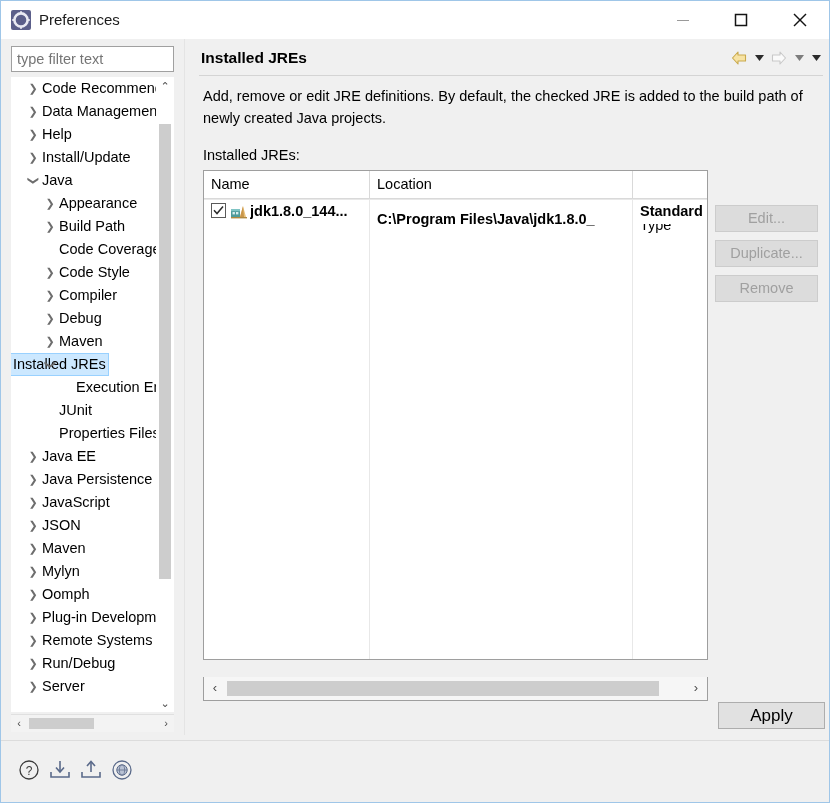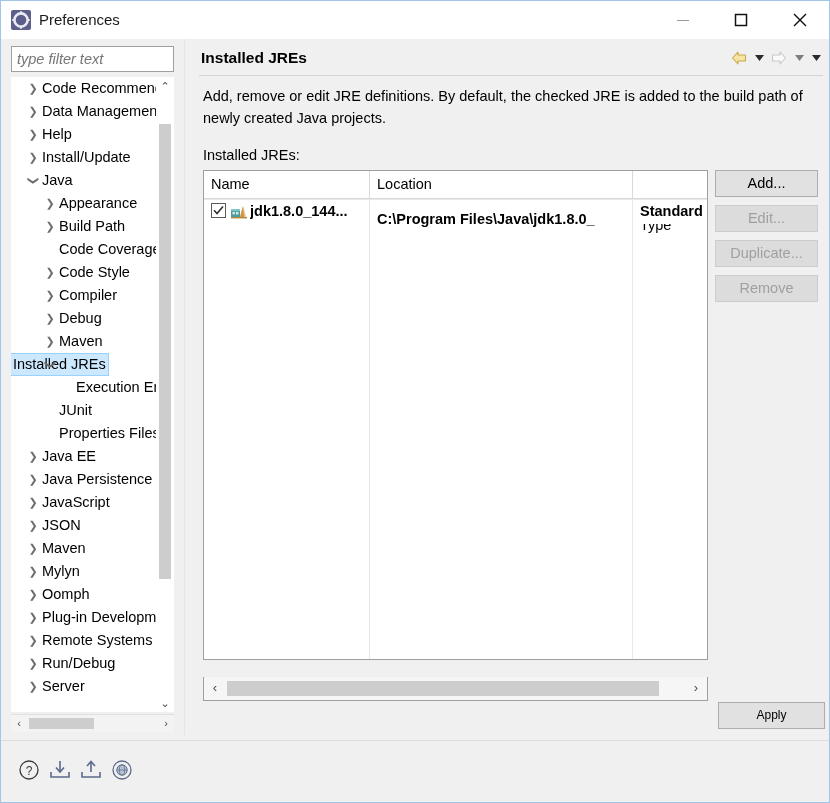--- a/index.html
+++ b/index.html
@@ -66,21 +66,20 @@
     left: 10px; top: 45px;
     width: 163px; height: 26px;
     box-sizing: border-box;
     border: 1px solid #a0a0a0;
     background: #ffffff;
     font-family: "Liberation Sans", sans-serif;
     font-size: 14.5px;
     color: #6e6e6e;
     padding: 0 5px;
     outline: none;
-    font-style: italic;
   }
   #tree-panel {
     position: absolute;
     left: 10px; top: 76px;
     width: 163px; height: 635px;
     background: #ffffff;
     border: none;
     overflow: hidden;
   }
   .tree-item {
@@ -335,21 +334,21 @@
   #b-search{ top: 267px; }
 
   
   #apply-btn {
     position: absolute;
     left: 717px; top: 701px;
     width: 107px; height: 27px;
     box-sizing: border-box;
     border: 1px solid #adadad;
     background: #e1e1e1;
-    font-size: 12px;
+    font-size: 17px;
     text-align: center;
     line-height: 25px;
     cursor: default;
   }
 
   
   #bottom-rule {
     position: absolute;
     left: 0; top: 739px;
     width: 828px; height: 1px;
@@ -534,21 +533,20 @@
         <div class="row-sep" style="top:0;"></div>
       </div>
     </div>
 
     <div id="tbl-hscroll">
       <div class="sb-arrow left">‹</div>
       <div class="thumb"></div>
       <div class="sb-arrow right">›</div>
     </div>
 
-    <div class="sidebtn" id="b-add">Add...</div>
     <div class="sidebtn disabled" id="b-edit">Edit...</div>
     <div class="sidebtn disabled" id="b-dup">Duplicate...</div>
     <div class="sidebtn disabled" id="b-rem">Remove</div>
   </div>
 
   <div id="apply-btn">Apply</div>
 
   <div id="bottom-rule"></div>
   <div id="bottom-bar">
 

